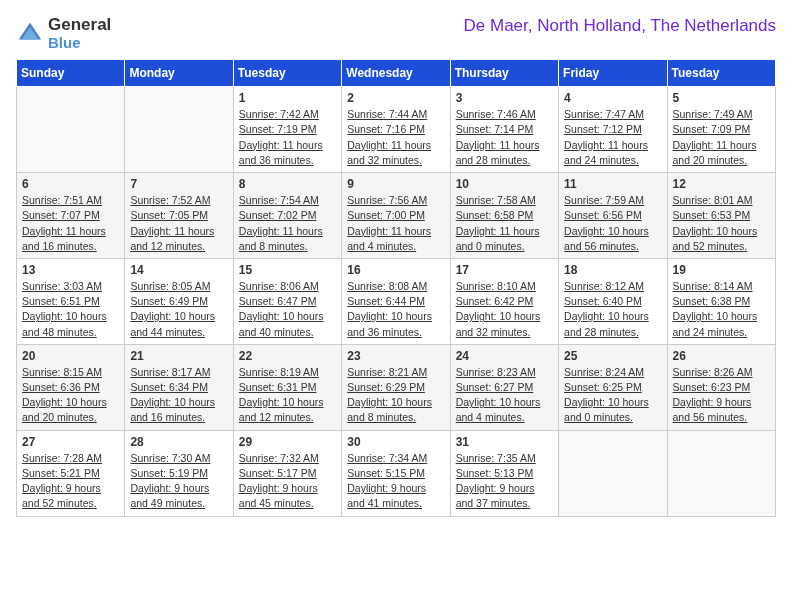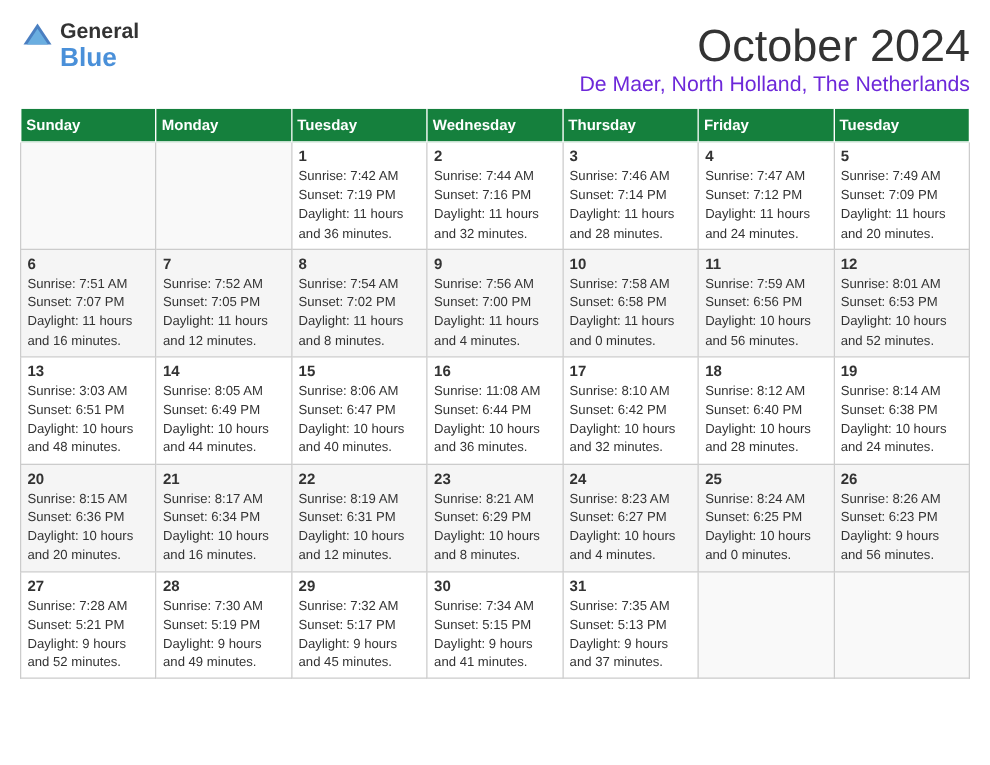--- a/index.html
+++ b/index.html
@@ -11,21 +11,21 @@
       padding: 16px;
     }
     .header {
       display: flex;
       justify-content: space-between;
       align-items: flex-start;
       margin-bottom: 8px;
     }
     .logo {
       display: flex;
-      align-items: flex-start;
+      align-items: center;
       gap: 4px;
     }
     .logo-icon {
       width: 28px;
       height: 28px;
     }
     .title-block {
       text-align: right;
     }
     .month-title {
@@ -36,21 +36,21 @@
     .location {
       font-size: 17px;
       color: #6d28d9;
     }
     .calendar {
       width: 100%;
       border-collapse: collapse;
       font-size: 11px;
     }
     .calendar th {
-      background: #15803d;
+      background: #1d4ed8;
       color: #fff;
       padding: 6px 4px;
       text-align: left;
       font-size: 12px;
       font-weight: bold;
       border: 1px solid #fff;
     }
     .calendar td {
       border: 1px solid #ccc;
       vertical-align: top;
@@ -66,39 +66,39 @@
     .day-num {
       font-weight: bold;
       font-size: 12px;
       display: block;
       margin-bottom: 2px;
     }
     .day-info {
       font-size: 10.5px;
       line-height: 1.45;
       color: #333;
+      text-decoration: underline;
     }
     .empty { background: #f9f9f9 !important; }
   </style>
 </head>
 <body>
 
 <div class="header">
   <div class="logo">
     <svg class="logo-icon" viewBox="0 0 40 40" xmlns="http://www.w3.org/2000/svg">
       <polygon points="20,4 36,28 4,28" fill="#4a7fc1"></polygon>
       <polygon points="20,10 32,28 8,28" fill="#6aaee0"></polygon>
     </svg>
     <div>
       <div style="font-size:17px;font-weight:bold;color:#333;line-height:1.1;">General</div>
-      <div style="font-size:21px;font-weight:bold;color:#4a90d9;line-height:1.1;">Blue</div>
+      <div style="font-size:15px;font-weight:bold;color:#4a90d9;line-height:1.1;">Blue</div>
     </div>
   </div>
   <div class="title-block">
-    <div class="month-title">October 2024</div>
     <div class="location">De Maer, North Holland, The Netherlands</div>
   </div>
 </div>
 
 <table class="calendar">
   <thead>
     <tr id="header-row">
         <th>Sunday</th>
         <th>Monday</th>
         <th>Tuesday</th>
@@ -216,21 +216,21 @@
         </td>
         <td>
           <span class="day-num">15</span>
           <div class="day-info" style="white-space: pre-line;">Sunrise: 8:06 AM
 Sunset: 6:47 PM
 Daylight: 10 hours
 and 40 minutes.</div>
         </td>
         <td>
           <span class="day-num">16</span>
-          <div class="day-info" style="white-space: pre-line;">Sunrise: 11:08 AM
+          <div class="day-info" style="white-space: pre-line;">Sunrise: 8:08 AM
 Sunset: 6:44 PM
 Daylight: 10 hours
 and 36 minutes.</div>
         </td>
         <td>
           <span class="day-num">17</span>
           <div class="day-info" style="white-space: pre-line;">Sunrise: 8:10 AM
 Sunset: 6:42 PM
 Daylight: 10 hours
 and 32 minutes.</div>

